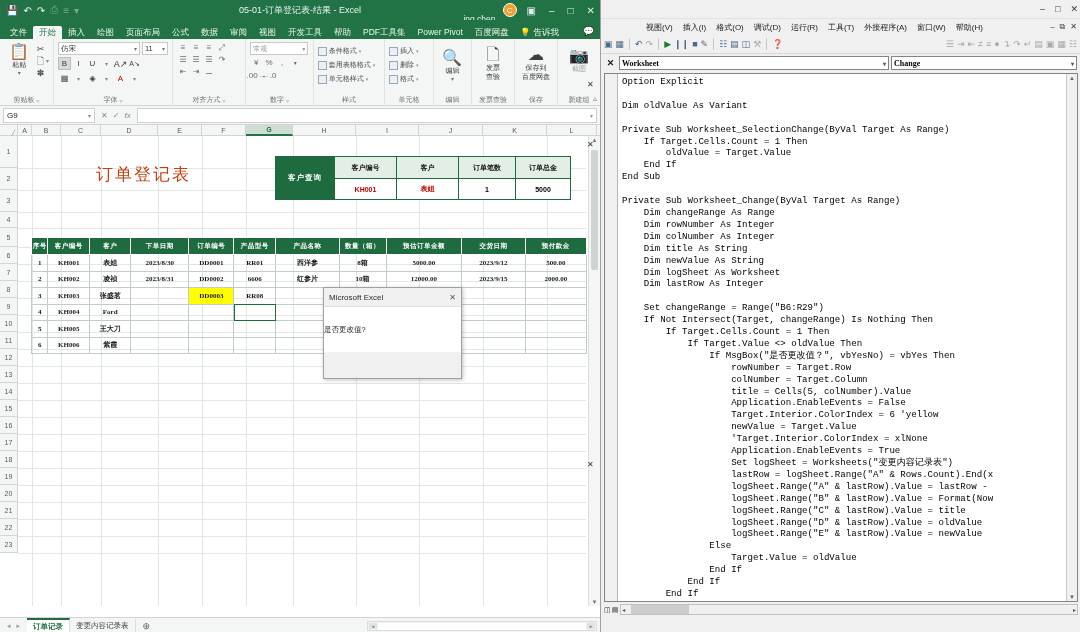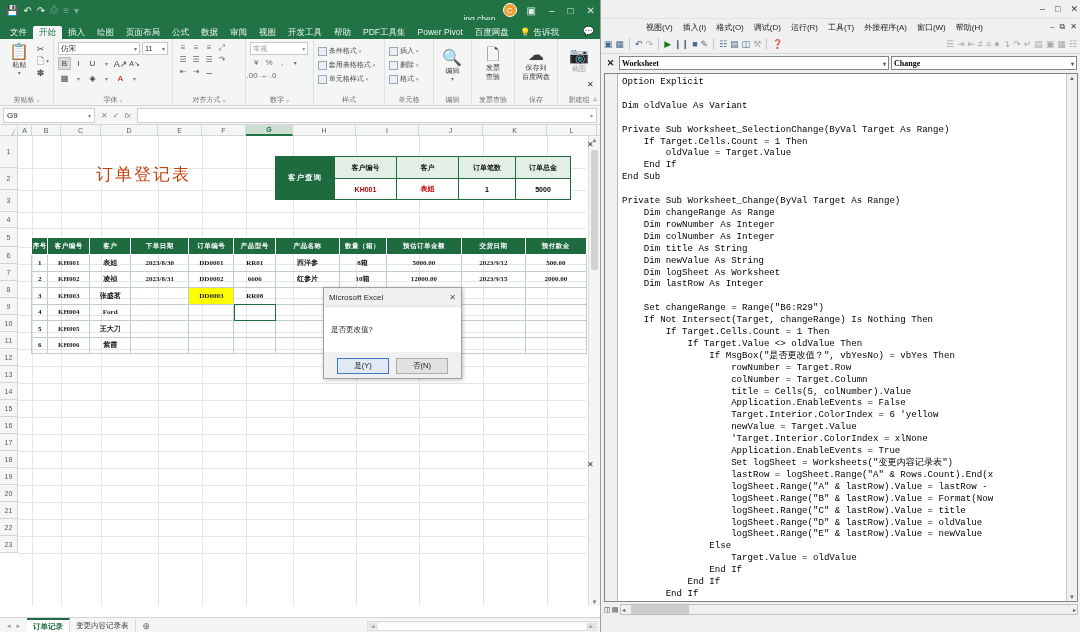--- a/index.html
+++ b/index.html
@@ -352,21 +352,21 @@
     font-size: 8px; color: #1a1a1a;
   }
   .mb-title {
     height: 18px; display: flex; align-items: center;
     padding-left: 5px; font-size: 8px; color: #2a2a2a;
     justify-content: space-between;
   }
   .mb-close { padding-right: 5px; color: #555; font-size: 8px; }
   .mb-body {
     height: 46px; background: #ffffff; display: flex; align-items: center;
-    padding-left: 7px; font-size: 7.5px; color: #1a1a1a;
+    padding-left: 0; font-size: 7.5px; color: #1a1a1a;
     border-top: 1px solid #e0e0e0;
   }
   .mb-btnrow {
     height: 27px; display: flex; align-items: center;
     justify-content: center; gap: 7px;
   }
   .mb-btn {
     width: 52px; height: 16px; background: #e1e1e1; border: 1px solid #adadad;
     font-size: 7.5px; display: flex; align-items: center; justify-content: center;
     color: #1a1a1a;
@@ -382,20 +382,21 @@
 
     <div class="xl-titlebar">
       <div class="xl-qat">
         <span>💾</span>
         <span>↶</span>
         <span>↷</span>
         <span class="dim">⎙</span>
         <span class="dim">≡</span>
         <span class="dim">▾</span>
       </div>
+      <div class="xl-title-text">05-01-订单登记表-结果 - Excel</div>
       <div class="xl-titlebar-right">
         <span class="xl-user">ing.chen</span>
         <span class="xl-avatar">C</span>
         <span class="xl-winbtn">▣</span>
         <span class="xl-winbtn">–</span>
         <span class="xl-winbtn">□</span>
         <span class="xl-winbtn">✕</span>
       </div>
     </div>
 
@@ -881,24 +882,20 @@
     <div style="position:absolute;top:60px;left:1px;font-size:8px;color:#333">✕</div>
     <div style="position:absolute;top:440px;left:1px;font-size:8px;color:#333">✕</div>
   </div>
 
   <div id="msgbox">
     <div class="mb-title">
       <span>Microsoft Excel</span>
       <span class="mb-close">✕</span>
     </div>
     <div class="mb-body">是否更改值?</div>
-    <div class="mb-btnrow">
-      <div class="mb-btn default">是(Y)</div>
-      <div class="mb-btn">否(N)</div>
-    </div>
   </div>
 
   <div id="vba-window">
 
     <div class="vb-titlebar">
       <span class="vb-win-btns">
         <span>–</span>
         <span>□</span>
         <span>✕</span>
       </span>

